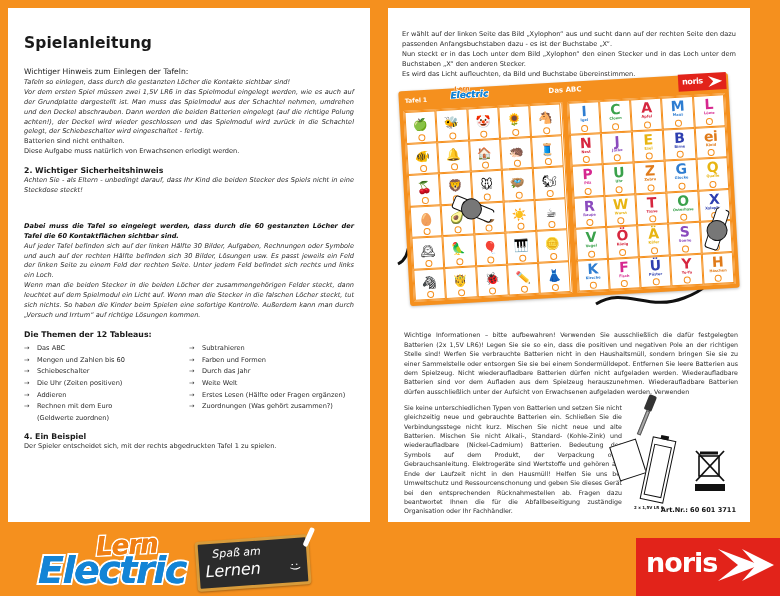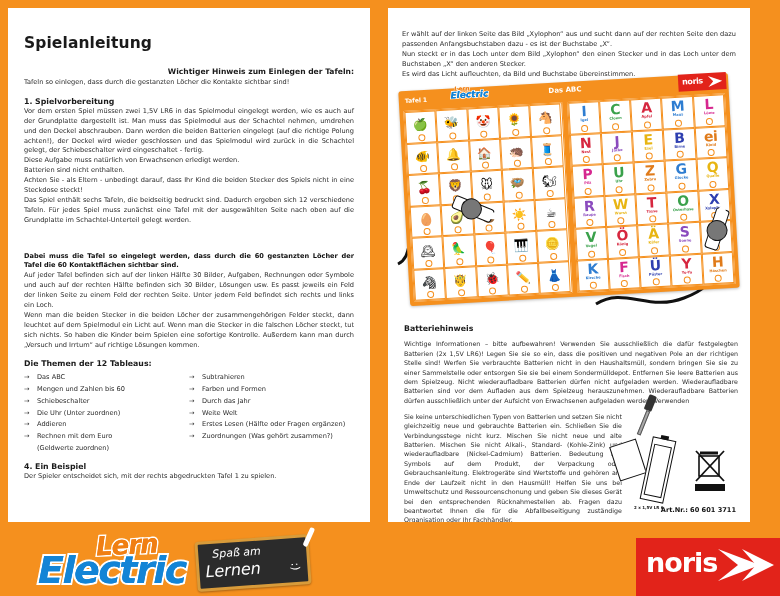--- a/index.html
+++ b/index.html
@@ -17,27 +17,27 @@
   .page-right{
     position:absolute;left:388px;top:8px;width:362px;height:514px;
     background:#fff;
   }
   .pad{padding:14px 16px 0 16px;}
 
   h1.title{
     font-size:15.5px;font-weight:bold;color:#1a1a1a;margin:12px 0 14px 0;
     letter-spacing:.1px;
   }
-  .h-bold{font-size:7.6px;font-weight:bold;color:#1a1a1a;margin:0 0 1px 0;line-height:1.45;text-align:right;}
+  .h-bold{font-size:7.6px;font-weight:normal;color:#1a1a1a;margin:0 0 1px 0;line-height:1.45;}
   .sec-h{font-size:7.8px;font-weight:bold;color:#1a1a1a;margin:9px 0 1px 0;}
   p.body{
     font-size:6.6px;line-height:1.5;color:#2b2b2b;margin:0 0 0 0;
     text-align:justify;
   }
-  p.body.just{text-align:justify;}
+  p.body.just{text-align:justify;font-style:italic;}
   .sp{margin-top:6px;}
 
   
   .themes{display:flex;margin-top:4px;}
   .themes-col{width:50%;}
   .theme-item{
     font-size:6.6px;color:#2b2b2b;line-height:1.55;
     display:flex;align-items:flex-start;margin-bottom:1.5px;
   }
   .arrow{display:inline-block;width:13px;flex:0 0 13px;color:#333;font-size:6.6px;}
@@ -238,28 +238,27 @@
 </head>
 <body>
 
 <div class="page page-left">
   <div class="pad">
     <h1 class="title">Spielanleitung</h1>
 
     <div class="h-bold">Wichtiger Hinweis zum Einlegen der Tafeln:</div>
     <p class="body just">Tafeln so einlegen, dass durch die gestanzten Löcher die Kontakte sichtbar sind!</p>
 
-    <div class="sec-h">1. Spielvorbereitung</div>
     <p class="body just">Vor dem ersten Spiel müssen zwei 1,5V LR6 in das Spielmodul eingelegt werden, wie es auch auf der Grundplatte dargestellt ist. Man muss das Spielmodul aus der Schachtel nehmen, umdrehen und den Deckel abschrauben. Dann werden die beiden Batterien eingelegt (auf die richtige Polung achten!), der Deckel wird wieder geschlossen und das Spielmodul wird zurück in die Schachtel gelegt, der Schiebeschalter wird eingeschaltet - fertig.</p>
+    <p class="body">Batterien sind nicht enthalten.</p>
     <p class="body">Diese Aufgabe muss natürlich von Erwachsenen erledigt werden.</p>
-    <p class="body">Batterien sind nicht enthalten.</p>
-
+
+    <div class="sec-h">2. Wichtiger Sicherheitshinweis</div>
     <p class="body just">Achten Sie - als Eltern - unbedingt darauf, dass Ihr Kind die beiden Stecker des Spiels nicht in eine Steckdose steckt!</p>
 
-    <p class="body just">Das Spiel enthält sechs Tafeln, die beidseitig bedruckt sind. Dadurch ergeben sich 12 verschiedene Tafeln. Für jedes Spiel muss zunächst eine Tafel mit der ausgewählten Seite nach oben auf die Grundplatte im Schachtel-Unterteil gelegt werden.</p>
     <p class="body just" style="font-weight:bold;color:#111;margin-top:26px;">Dabei muss die Tafel so eingelegt werden, dass durch die 60 gestanzten Löcher der Tafel die 60 Kontaktflächen sichtbar sind.</p>
     <p class="body just sp">Auf jeder Tafel befinden sich auf der linken Hälfte 30 Bilder, Aufgaben, Rechnungen oder Symbole und auch auf der rechten Hälfte befinden sich 30 Bilder, Lösungen usw. Es passt jeweils ein Feld der linken Seite zu einem Feld der rechten Seite. Unter jedem Feld befindet sich rechts und links ein Loch.</p>
     <p class="body just">Wenn man die beiden Stecker in die beiden Löcher der zusammengehörigen Felder steckt, dann leuchtet auf dem Spielmodul ein Licht auf. Wenn man die Stecker in die falschen Löcher steckt, tut sich nichts. So haben die Kinder beim Spielen eine sofortige Kontrolle. Außerdem kann man durch „Versuch und Irrtum“ auf richtige Lösungen kommen.</p>
 
     <div class="sec-h">Die Themen der 12 Tableaus:</div>
     <div class="themes">
       <div class="themes-col">
         <div class="theme-item">
             <span class="arrow">→</span>
             <span>Das ABC</span>
@@ -267,21 +266,21 @@
         <div class="theme-item">
             <span class="arrow">→</span>
             <span>Mengen und Zahlen bis 60</span>
           </div>
         <div class="theme-item">
             <span class="arrow">→</span>
             <span>Schiebeschalter</span>
           </div>
         <div class="theme-item">
             <span class="arrow">→</span>
-            <span>Die Uhr (Unter zuordnen)</span>
+            <span>Die Uhr (Zeiten positiven)</span>
           </div>
         <div class="theme-item">
             <span class="arrow">→</span>
             <span>Addieren</span>
           </div>
         <div class="theme-item">
             <span class="arrow">→</span>
             <span>Rechnen mit dem Euro</span>
           </div>
         <div class="theme-sub">(Geldwerte zuordnen)</div>
@@ -634,21 +633,20 @@
     </div>
     <div class="pen" style="left:300px;top:148px;transform:rotate(-72deg);">
       <div class="pen-body">
         <div class="pen-dot"></div>
         <div class="pen-tip"></div>
       </div>
     </div>
   </div>
 
   <div class="batt-wrap">
-    <div class="batt-h">Batteriehinweis</div>
     <p class="batt-p">Wichtige Informationen – bitte aufbewahren! Verwenden Sie ausschließlich die dafür festgelegten Batterien (2x 1,5V LR6)! Legen Sie sie so ein, dass die positiven und negativen Pole an der richtigen Stelle sind! Werfen Sie verbrauchte Batterien nicht in den Haushaltsmüll, sondern bringen Sie sie zu einer Sammelstelle oder entsorgen Sie sie bei einem Sondermülldepot. Entfernen Sie leere Batterien aus dem Spielzeug. Nicht wiederaufladbare Batterien dürfen nicht aufgeladen werden. Wiederaufladbare Batterien sind vor dem Aufladen aus dem Spielzeug herauszunehmen. Wiederaufladbare Batterien dürfen ausschließlich unter der Aufsicht von Erwachsenen aufgeladen werden. Verwenden</p>
     <p class="batt-p batt-narrow">Sie keine unterschiedlichen Typen von Batterien und setzen Sie nicht gleichzeitig neue und gebrauchte Batterien ein. Schließen Sie die Verbindungsstege nicht kurz. Mischen Sie nicht neue und alte Batterien. Mischen Sie nicht Alkali-, Standard- (Kohle-Zink) und wiederaufladbare (Nickel-Cadmium) Batterien. Bedeutung des Symbols auf dem Produkt, der Verpackung oder Gebrauchsanleitung. Elektrogeräte sind Wertstoffe und gehören am Ende der Laufzeit nicht in den Hausmüll! Helfen Sie uns bei Umweltschutz und Ressourcenschonung und geben Sie dieses Gerät bei den entsprechenden Rücknahmestellen ab. Fragen dazu beantwortet Ihnen die für die Abfallbeseitigung zuständige Organisation oder Ihr Fachhändler.</p>
 
     <div class="battery-art">
       <div class="screwdriver">
         <div class="sd-handle"></div>
         <div class="sd-shaft"></div>
       </div>
       <div class="batt-flat"></div>
       <div class="batt-cell">

